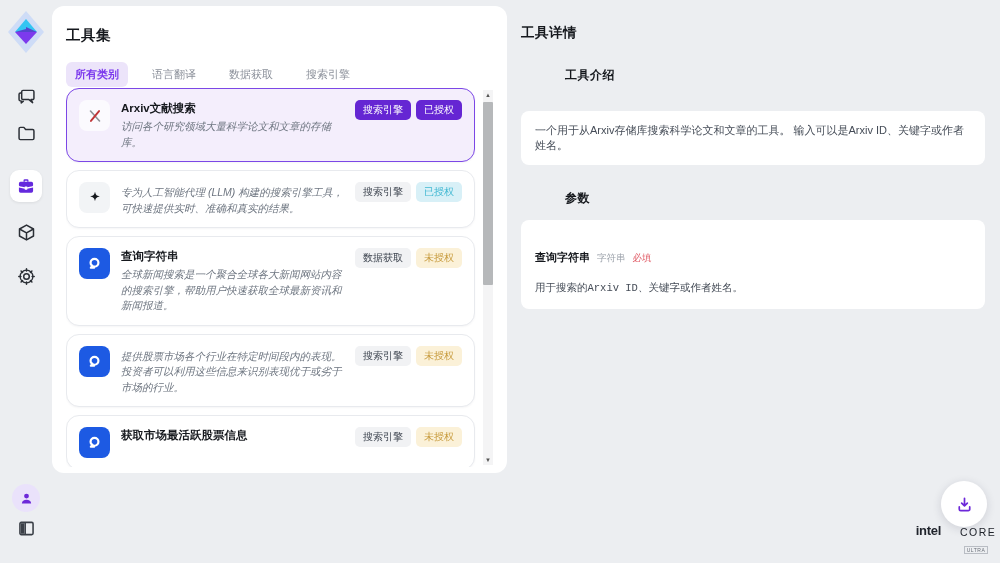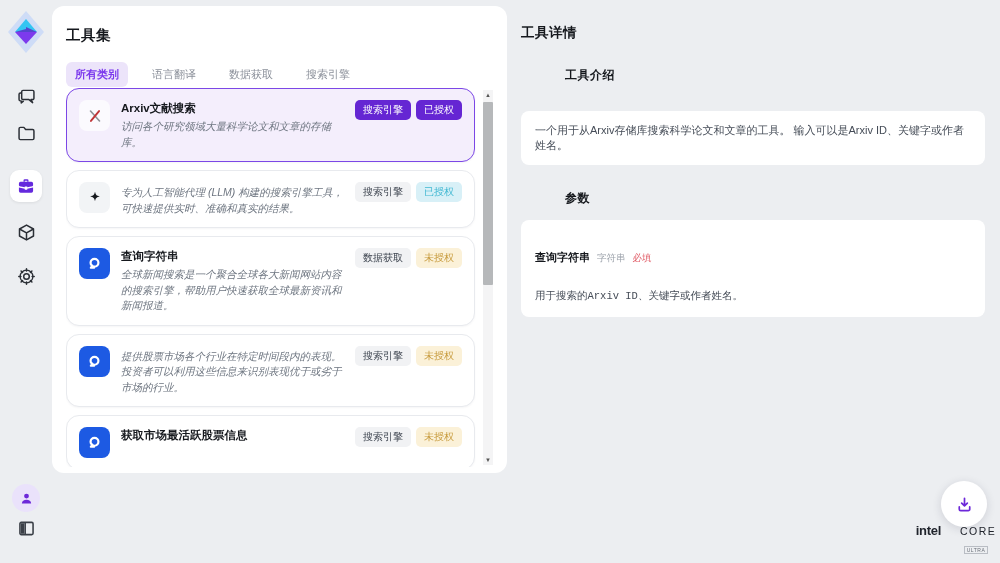--- a/index.html
+++ b/index.html
@@ -57,27 +57,27 @@
   .details { position:absolute; left:521px; top:0; width:464px; }
   .details-title { margin-top:24px; font-size:13.5px; font-weight:bold; color:#15181d; letter-spacing:.5px; }
   .section-h { margin-top:25px; font-size:12px; font-weight:bold; color:#15181d; letter-spacing:.5px;margin-left:44px; }
   .intro-box { margin-top:27px; background:#ffffff; border-radius:8px; padding:12px 14px;
                font-size:11px; color:#454c57; line-height:15px; }
   .param-box { margin-top:13px; background:#ffffff; border-radius:8px; padding:30px 14px 14px;font-family:Liberation Mono, monospace; }
   .param-head { display:flex; align-items:baseline; gap:7px; }
   .param-name { font-size:11px; font-weight:bold; color:#15181d; }
   .param-type { font-size:9.5px; color:#9aa0a9; }
   .param-required { font-size:9.5px; color:#e05b66; }
-  .param-desc { margin-top:24px; font-size:10.5px; color:#454c57; }
+  .param-desc { margin-top:16px; font-size:10.5px; color:#454c57; }
   
   .fab { position:absolute; left:941px; top:481px; width:46px; height:46px; border-radius:50%;
          background:#ffffff; box-shadow:0 2px 10px rgba(30,30,60,.14); border:none;
          display:flex; align-items:center; justify-content:center; cursor:pointer; }
   .intel { position:absolute; left:920px; top:523px; width:72px; text-align:center; color:#20242c; }
-  .intel-row { display:flex; align-items:center; justify-content:center; gap:19px; }
+  .intel-row { display:flex; align-items:flex-end; justify-content:center; gap:19px; }
   .intel-word { font-size:13px; font-weight:bold; letter-spacing:-.3px; }
   .intel-core { font-size:10.5px; font-weight:500; letter-spacing:1.5px; text-transform:uppercase; }
   .intel-badge { display:inline-block; margin-left:40px; margin-top:1px; font-size:5px; letter-spacing:.5px;
                  color:#6a6f78; border:1px solid #b9bdc4; padding:0 2px; text-transform:uppercase; }
 </style>
 </head>
 <body>
 
 <div class="rail">
   <div class="logo">

